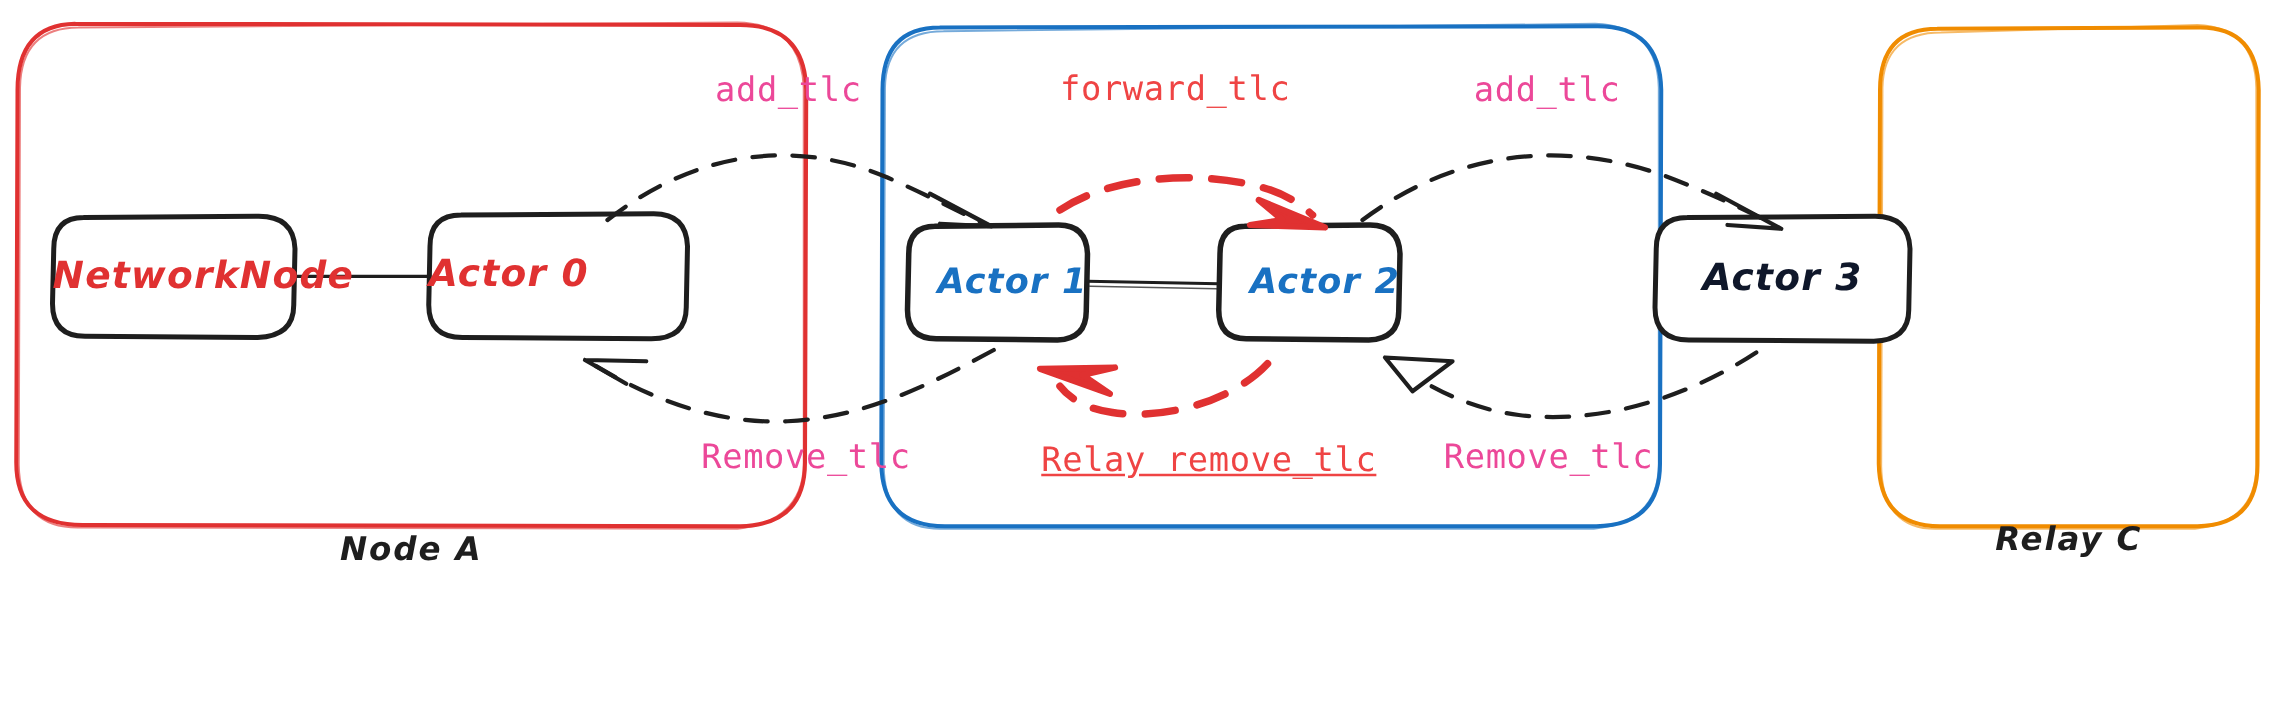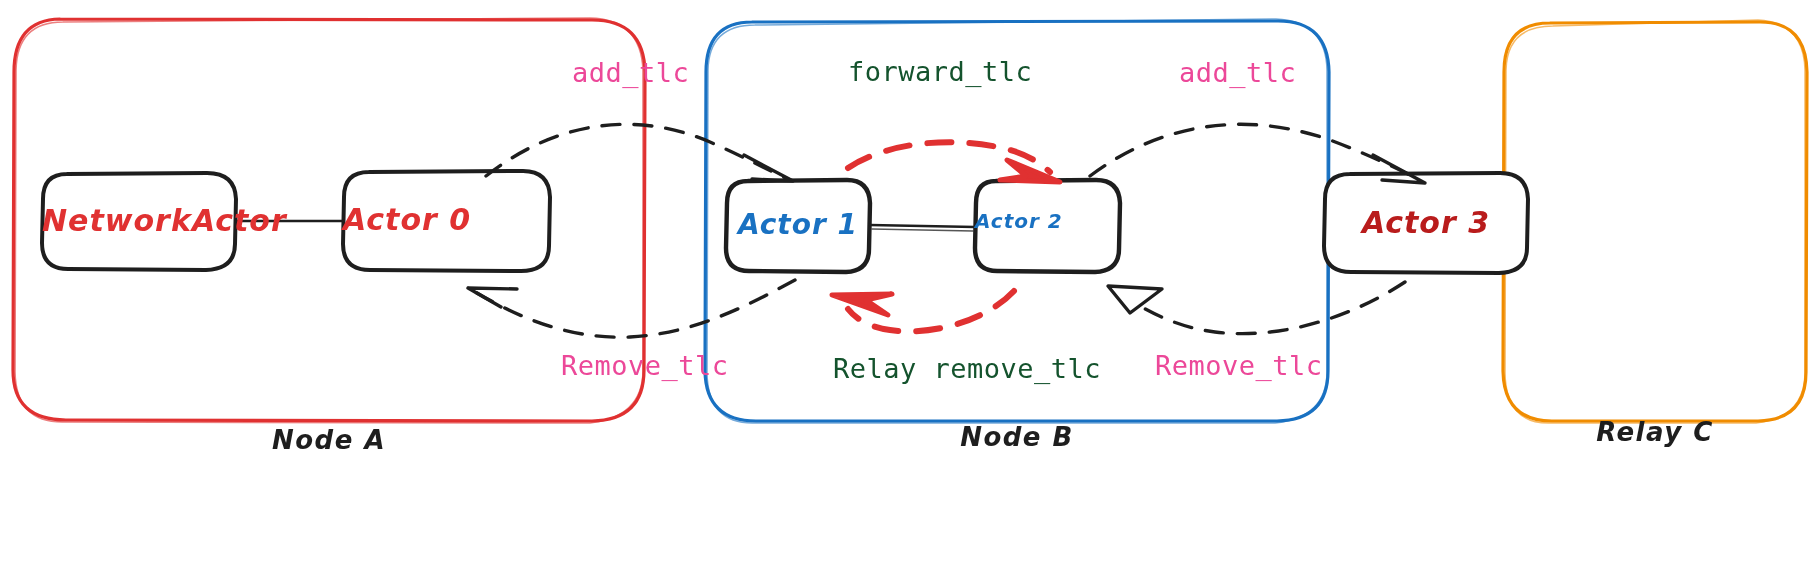--- a/index.html
+++ b/index.html
@@ -34,33 +34,33 @@
     pointer-events: none;
   }
   
   .edge-label {
     font-family: "DejaVu Sans Mono", monospace;
     font-size: 27px;
     letter-spacing: 0.5px;
     color: #ec4899;
   }
   .edge-label.red {
-    color: #14532d;
+    color: #ef4444;
   }
   
   .hand {
     font-family: "DejaVu Sans", sans-serif;
     font-style: italic;
     font-weight: 700;
     font-size: 30px;
     letter-spacing: 1px;
   }
   .hand.red   { color: #e03131; }
   .hand.blue  { color: #1971c2; }
-  .hand.orange{ color: #b91c1c; }
+  .hand.orange{ color: #0f172a; }
   .node-caption {
     font-family: "DejaVu Sans", sans-serif;
     font-style: italic;
     font-weight: 700;
     font-size: 26px;
     letter-spacing: 1.5px;
     color: #1e1e1e;
   }
   .actor-text-2line {
     display: flex;
@@ -147,42 +147,41 @@
 
     <g>
       <path d="M 1405 282 C 1350 318 1280 340 1215 332 C 1175 327 1145 310 1122 295" fill="none" stroke="#1e1e1e" stroke-width="3.4" stroke-dasharray="18 14" stroke-linecap="round"></path>
       <path d="M 1108 286 L 1162 289 L 1130 313 Z" fill="#ffffff" stroke="#1e1e1e" stroke-width="3.4" stroke-linejoin="round"></path>
     </g>
 
   </svg>
 
   <div class="label hand red actor-text-2line" style="left:42px; top:186px; width:194px; height:70px;">
     <span>Network</span>
-    <span>Actor</span>
+    <span>Node</span>
   </div>
 
   <div class="label hand red" style="left:343px; top:205px; width:225px; text-align:left;">Actor 0</div>
 
-  <div class="label hand blue" style="left:726px; top:211px; width:144px; text-align:center; font-size:28px;">Actor 1</div>
+  <div class="label hand blue" style="left:726px; top:211px; width:144px; text-align:right; font-size:28px;">Actor 1</div>
 
-  <div class="label hand blue" style="left:975px; top:211px; width:145px; text-align:left; font-size:20px;">Actor 2</div>
+  <div class="label hand blue" style="left:975px; top:211px; width:145px; text-align:right; font-size:28px;">Actor 2</div>
 
   <div class="label hand orange" style="left:1324px; top:208px; width:204px; text-align:center;">Actor 3</div>
 
   <div class="label edge-label" style="left:572px; top:59px;">add_tlc</div>
 
   <div class="label edge-label" style="left:561px; top:352px;">Remove_tlc</div>
 
   <div class="label edge-label red" style="left:848px; top:58px;">forward_tlc</div>
 
-  <div class="label edge-label red" style="left:833px; top:355px;">Relay remove_tlc</div>
+  <div class="label edge-label red" style="left:833px; top:355px;text-decoration:underline;">Relay remove_tlc</div>
 
   <div class="label edge-label" style="left:1179px; top:59px;">add_tlc</div>
 
   <div class="label edge-label" style="left:1155px; top:352px;">Remove_tlc</div>
 
   <div class="label node-caption" style="left:13px; top:427px; width:632px; text-align:center;">Node A</div>
 
-  <div class="label node-caption" style="left:705px; top:424px; width:624px; text-align:center;">Node B</div>
 
   <div class="label node-caption" style="left:1503px; top:419px; width:304px; text-align:center;">Relay C</div>
 
 </div>
 
 </body></html>

